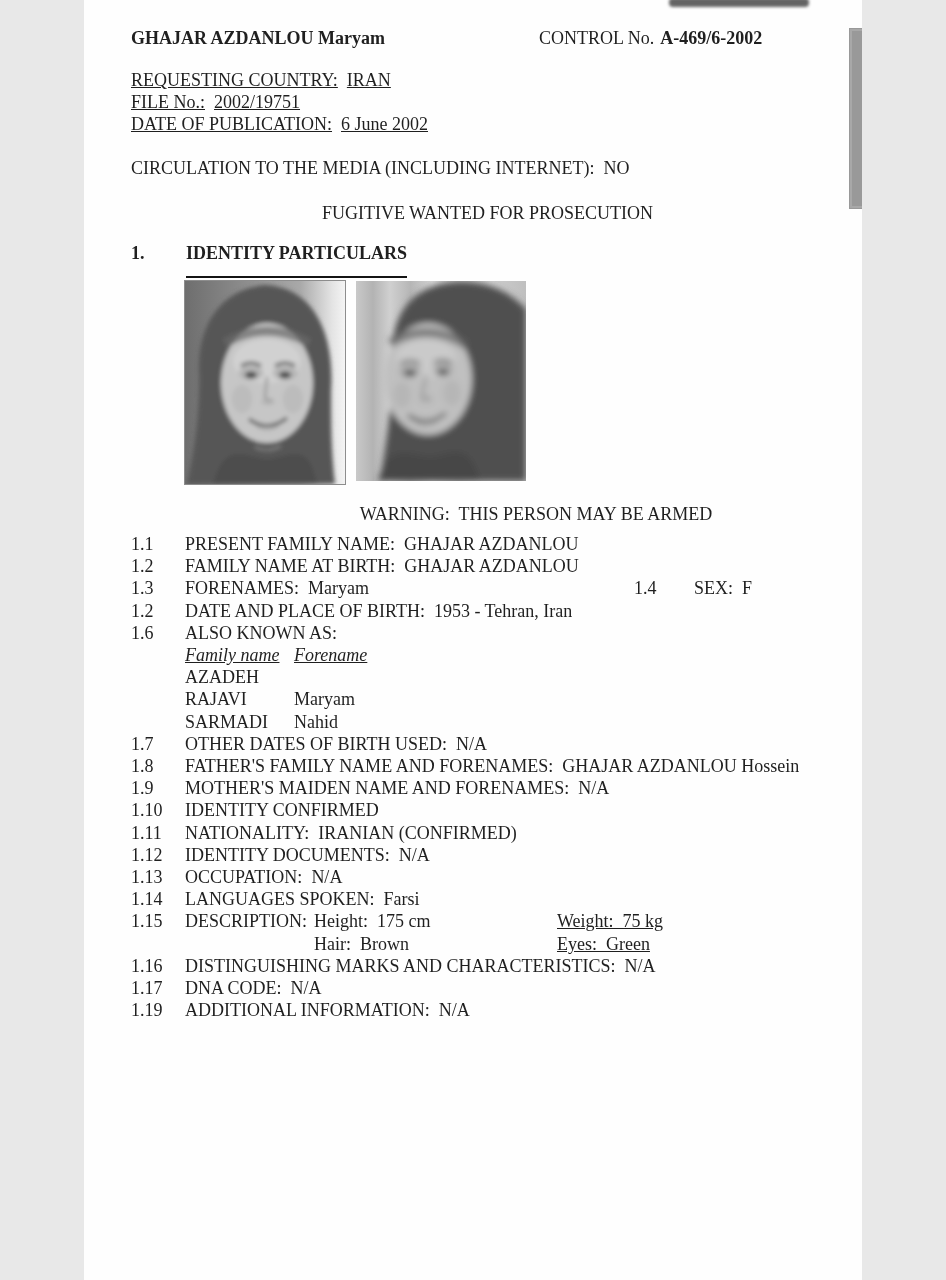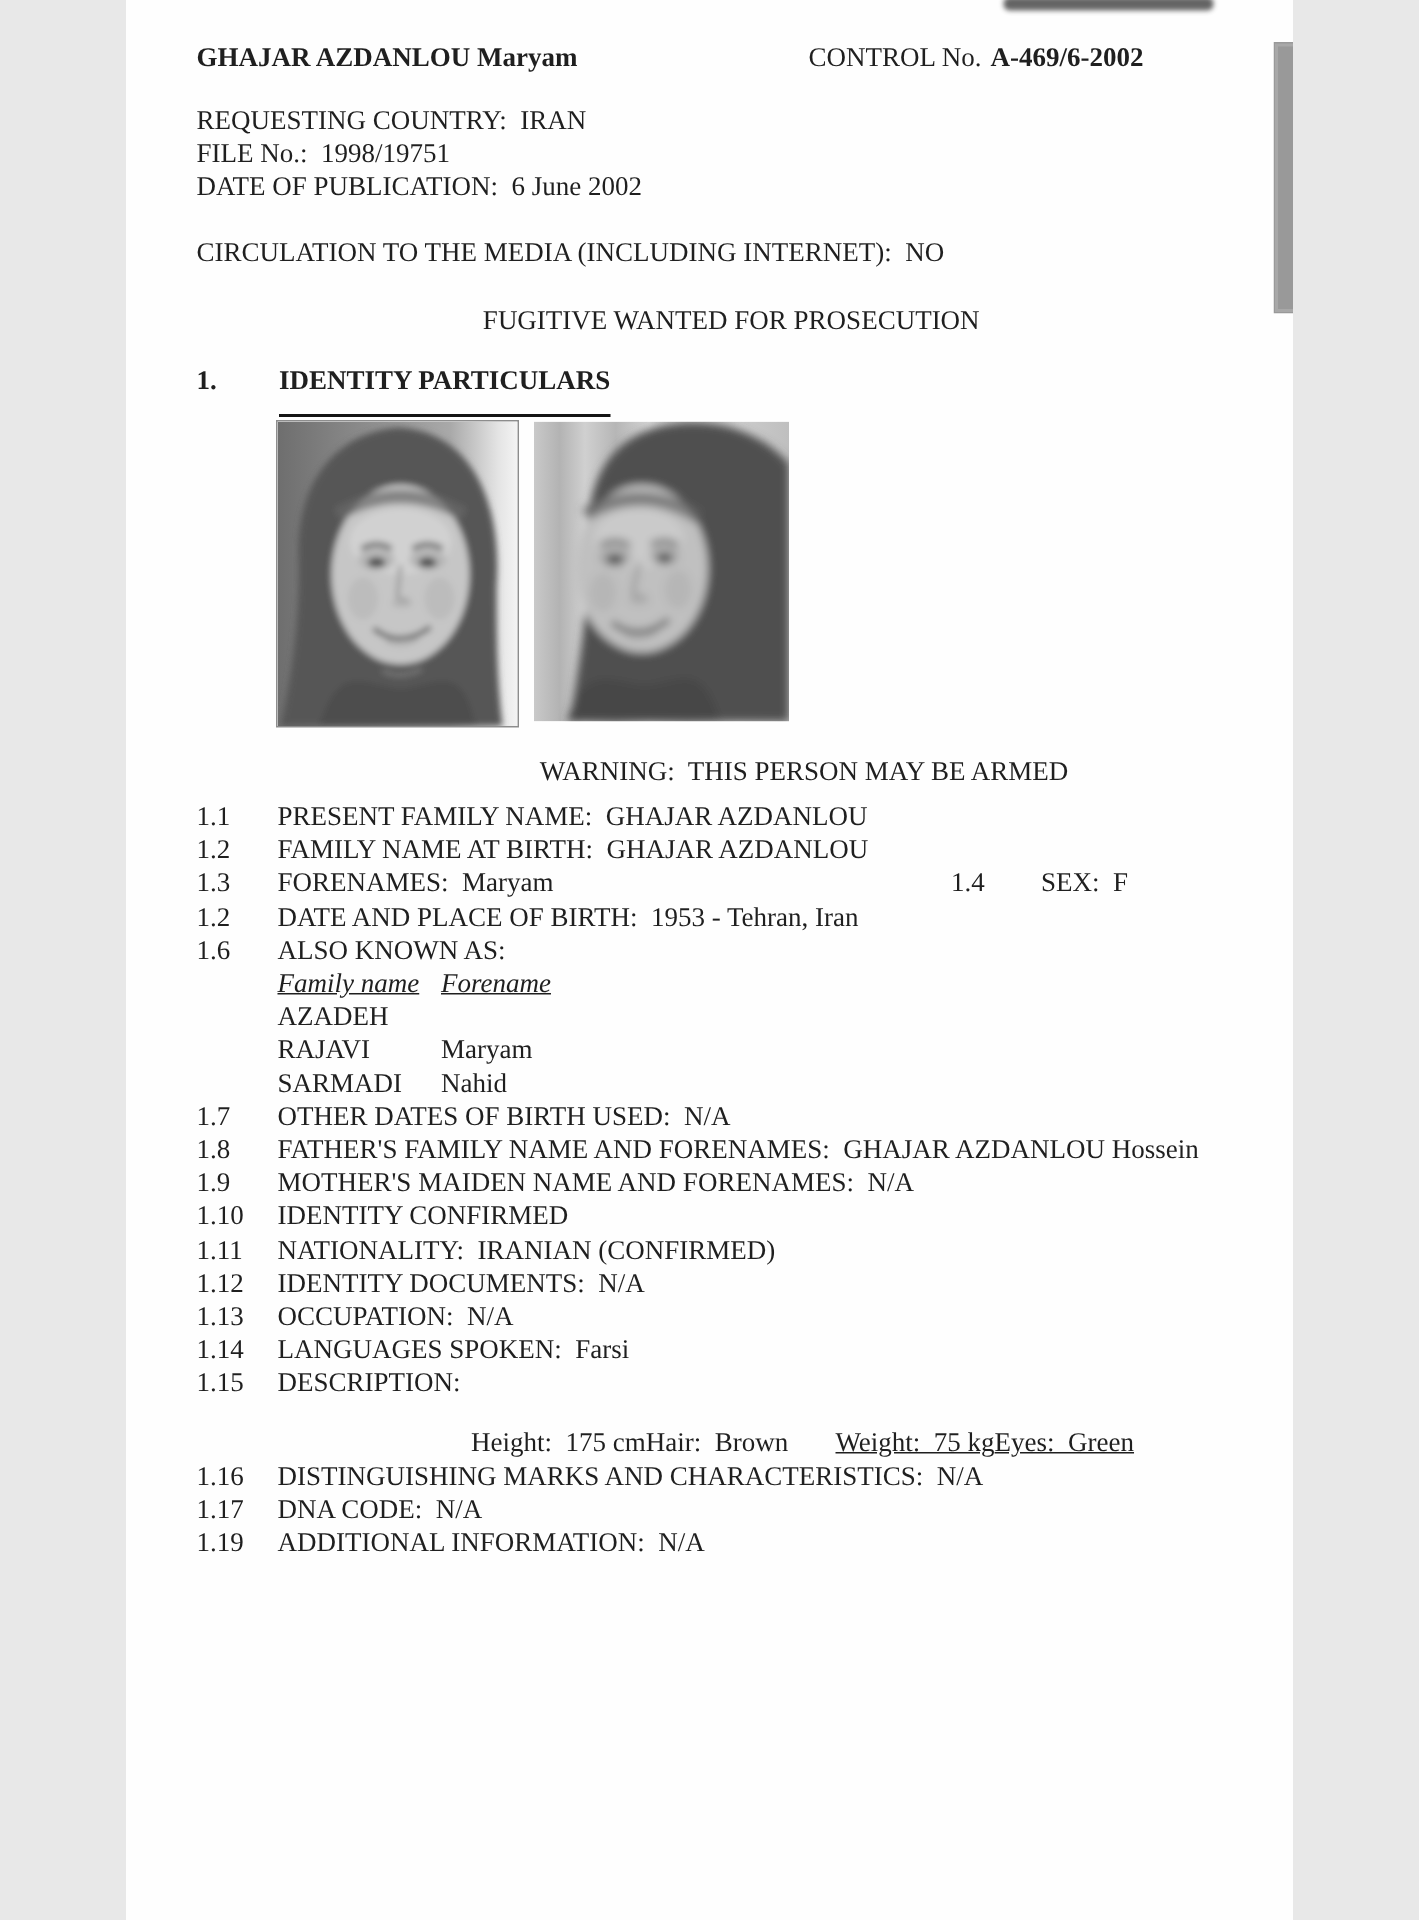--- a/index.html
+++ b/index.html
@@ -16,21 +16,21 @@
   .scan-dot{position:absolute;left:836px;top:0;width:9px;height:5px;background:#8a8a8a;
     filter:blur(1.5px);opacity:.7;}
 
   .doc-name{position:absolute;left:47px;top:28px;font-weight:bold;}
   .control{position:absolute;left:455px;top:28px;white-space:pre-wrap;}
   .control .num{font-weight:bold;padding-left:6px;}
 
   .logo-box{position:absolute;left:765px;top:28px;width:155px;height:181px;}
 
   .meta{position:absolute;left:47px;top:69px;}
-  .meta .line{line-height:22.1px;white-space:pre-wrap;}
+  .meta .line{line-height:22.1px;white-space:pre-wrap;text-decoration:underline;}
   .val{padding-left:9px;}
 
   .circulation{position:absolute;left:47px;top:158px;white-space:pre-wrap;}
   .notice-type{position:absolute;left:47px;top:203px;width:713px;text-align:center;white-space:pre-wrap;}
 
   .section-heading{position:absolute;left:47px;top:243px;display:flex;}
   .section-no{flex:0 0 55px;font-weight:bold;}
   .section-title{font-weight:bold;border-bottom:2px solid #141414;padding-bottom:12px;}
 
   .photos{position:absolute;left:100px;top:280px;width:400px;height:204px;}
@@ -41,21 +41,21 @@
   .warning{position:absolute;left:47px;top:504px;width:810px;text-align:center;
     font-weight:normal;white-space:pre-wrap;}
 
   .items{position:absolute;left:47px;top:533px;width:836px;}
   .item-row{position:relative;display:flex;align-items:flex-start;line-height:22.2px;}
   .item-no{flex:0 0 54px;}
   .item-text{flex:1;white-space:pre-wrap;}
   .item-text.desc-label{flex:0 0 129px;}
   .no2{left:503px;top:0;}
   .t2{left:563px;top:0;white-space:pre-wrap;}
-  .desc-col{display:flex;flex:0 0 243px;margin-top:40px;}
+  .desc-col{display:flex;flex-direction:column;flex:0 0 243px;}
   .desc-col:last-child{flex:1 1 auto;text-decoration:underline;}
   .desc-line{white-space:pre-wrap;line-height:22.2px;}
   .aka-block{margin-left:54px;}
   .aka-row{display:flex;line-height:22.2px;}
   .aka-fam{flex:0 0 109px;}
   .aka-hdr{font-style:italic;text-decoration:underline;}
 </style>
 </head>
 <body>
 
@@ -103,21 +103,21 @@
       <path d="M38,156 H117" stroke="#dcdcdc" stroke-width="2.5"></path>
       <path d="M38,157 L31,167 M38,157 L45,167" stroke="#dcdcdc" stroke-width="1.4"></path>
       <ellipse cx="38" cy="168" rx="9" ry="2.6" fill="none" stroke="#dcdcdc" stroke-width="2"></ellipse>
       <path d="M117,157 L110,167 M117,157 L124,167" stroke="#dcdcdc" stroke-width="1.4"></path>
       <ellipse cx="117" cy="168" rx="9" ry="2.6" fill="none" stroke="#dcdcdc" stroke-width="2"></ellipse>
     </svg>
   </div>
 
   <div class="meta">
     <div class="line"><span>REQUESTING COUNTRY:</span><span class="val">IRAN</span></div>
-    <div class="line"><span>FILE No.:</span><span class="val">1998/19751</span></div>
+    <div class="line"><span>FILE No.:</span><span class="val">2002/19751</span></div>
     <div class="line"><span>DATE OF PUBLICATION:</span><span class="val">6 June 2002</span></div>
   </div>
 
   <div class="circulation"><span>CIRCULATION TO THE MEDIA (INCLUDING INTERNET):</span><span class="val">NO</span></div>
 
   <div class="notice-type">FUGITIVE WANTED FOR PROSECUTION</div>
 
   <div class="section-heading">
     <span class="section-no">1.</span>
     <span class="section-title">IDENTITY PARTICULARS</span>

